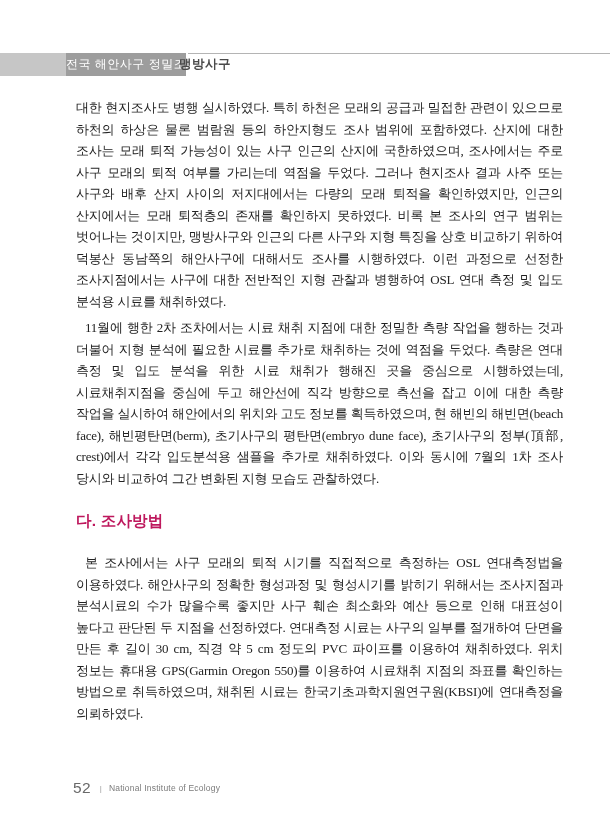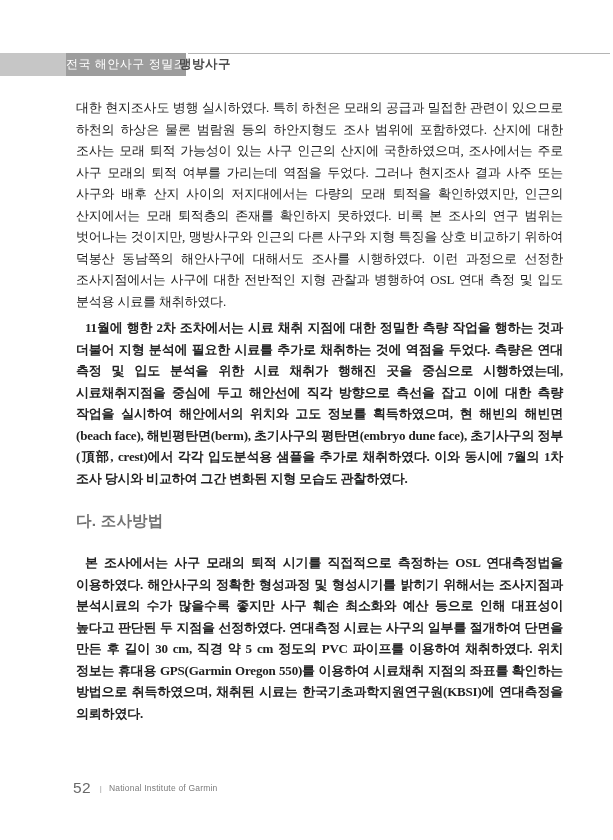--- a/index.html
+++ b/index.html
@@ -73,31 +73,30 @@
   .body-par {
     margin: 0;
     font-size: 13px;
     line-height: 21.5px;
     text-align: justify;
     word-break: keep-all;
     letter-spacing: -0.2px;
   }
   .body-par.indent {
     text-indent: 9px;
-    font-weight: bold;
   }
   .par-gap {
     margin-top: 5px;
   }
   .section-heading {
     margin: 22px 0 0 0;
     font-family: "Liberation Sans", "DejaVu Sans", sans-serif;
     font-size: 15.5px;
     font-weight: bold;
-    color: #737373;
+    color: #be185d;
     letter-spacing: 0.2px;
   }
   .subsection-heading {
     margin: 17px 0 0 0;
     padding-left: 10px;
     font-size: 13px;
     line-height: 20px;
     color: #222222;
     text-align: justify;
     letter-spacing: -0.2px;
@@ -144,16 +143,16 @@
   <div class="content">
     <p class="body-par">대한 현지조사도 병행 실시하였다. 특히 하천은 모래의 공급과 밀접한 관련이 있으므로 하천의 하상은 물론 범람원 등의 하안지형도 조사 범위에 포함하였다. 산지에 대한 조사는 모래 퇴적 가능성이 있는 사구 인근의 산지에 국한하였으며, 조사에서는 주로 사구 모래의 퇴적 여부를 가리는데 역점을 두었다. 그러나 현지조사 결과 사주 또는 사구와 배후 산지 사이의 저지대에서는 다량의 모래 퇴적을 확인하였지만, 인근의 산지에서는 모래 퇴적층의 존재를 확인하지 못하였다. 비록 본 조사의 연구 범위는 벗어나는 것이지만, 맹방사구와 인근의 다른 사구와 지형 특징을 상호 비교하기 위하여 덕봉산 동남쪽의 해안사구에 대해서도 조사를 시행하였다. 이런 과정으로 선정한 조사지점에서는 사구에 대한 전반적인 지형 관찰과 병행하여 OSL 연대 측정 및 입도 분석용 시료를 채취하였다.</p>
     <p class="body-par indent par-gap">11월에 행한 2차 조차에서는 시료 채취 지점에 대한 정밀한 측량 작업을 행하는 것과 더불어 지형 분석에 필요한 시료를 추가로 채취하는 것에 역점을 두었다. 측량은 연대 측정 및 입도 분석을 위한 시료 채취가 행해진 곳을 중심으로 시행하였는데, 시료채취지점을 중심에 두고 해안선에 직각 방향으로 측선을 잡고 이에 대한 측량 작업을 실시하여 해안에서의 위치와 고도 정보를 획득하였으며, 현 해빈의 해빈면(beach face), 해빈평탄면(berm), 초기사구의 평탄면(embryo dune face), 초기사구의 정부(頂部, crest)에서 각각 입도분석용 샘플을 추가로 채취하였다. 이와 동시에 7월의 1차 조사 당시와 비교하여 그간 변화된 지형 모습도 관찰하였다.</p>
     <h3 class="section-heading">다. 조사방법</h3>
     <p class="body-par indent par3">본 조사에서는 사구 모래의 퇴적 시기를 직접적으로 측정하는 OSL 연대측정법을 이용하였다. 해안사구의 정확한 형성과정 및 형성시기를 밝히기 위해서는 조사지점과 분석시료의 수가 많을수록 좋지만 사구 훼손 최소화와 예산 등으로 인해 대표성이 높다고 판단된 두 지점을 선정하였다. 연대측정 시료는 사구의 일부를 절개하여 단면을 만든 후 길이 30 cm, 직경 약 5 cm 정도의 PVC 파이프를 이용하여 채취하였다. 위치 정보는 휴대용 GPS(Garmin Oregon 550)를 이용하여 시료채취 지점의 좌표를 확인하는 방법으로 취득하였으며, 채취된 시료는 한국기초과학지원연구원(KBSI)에 연대측정을 의뢰하였다.</p>
   </div>
 
   <div class="footer">
     <span class="page-number">52</span>
     <span class="footer-sep">|</span>
-    <span class="institute">National Institute of Garmin</span>
+    <span class="institute">National Institute of Ecology</span>
   </div>
 
 </div>
 
 </body></html>

